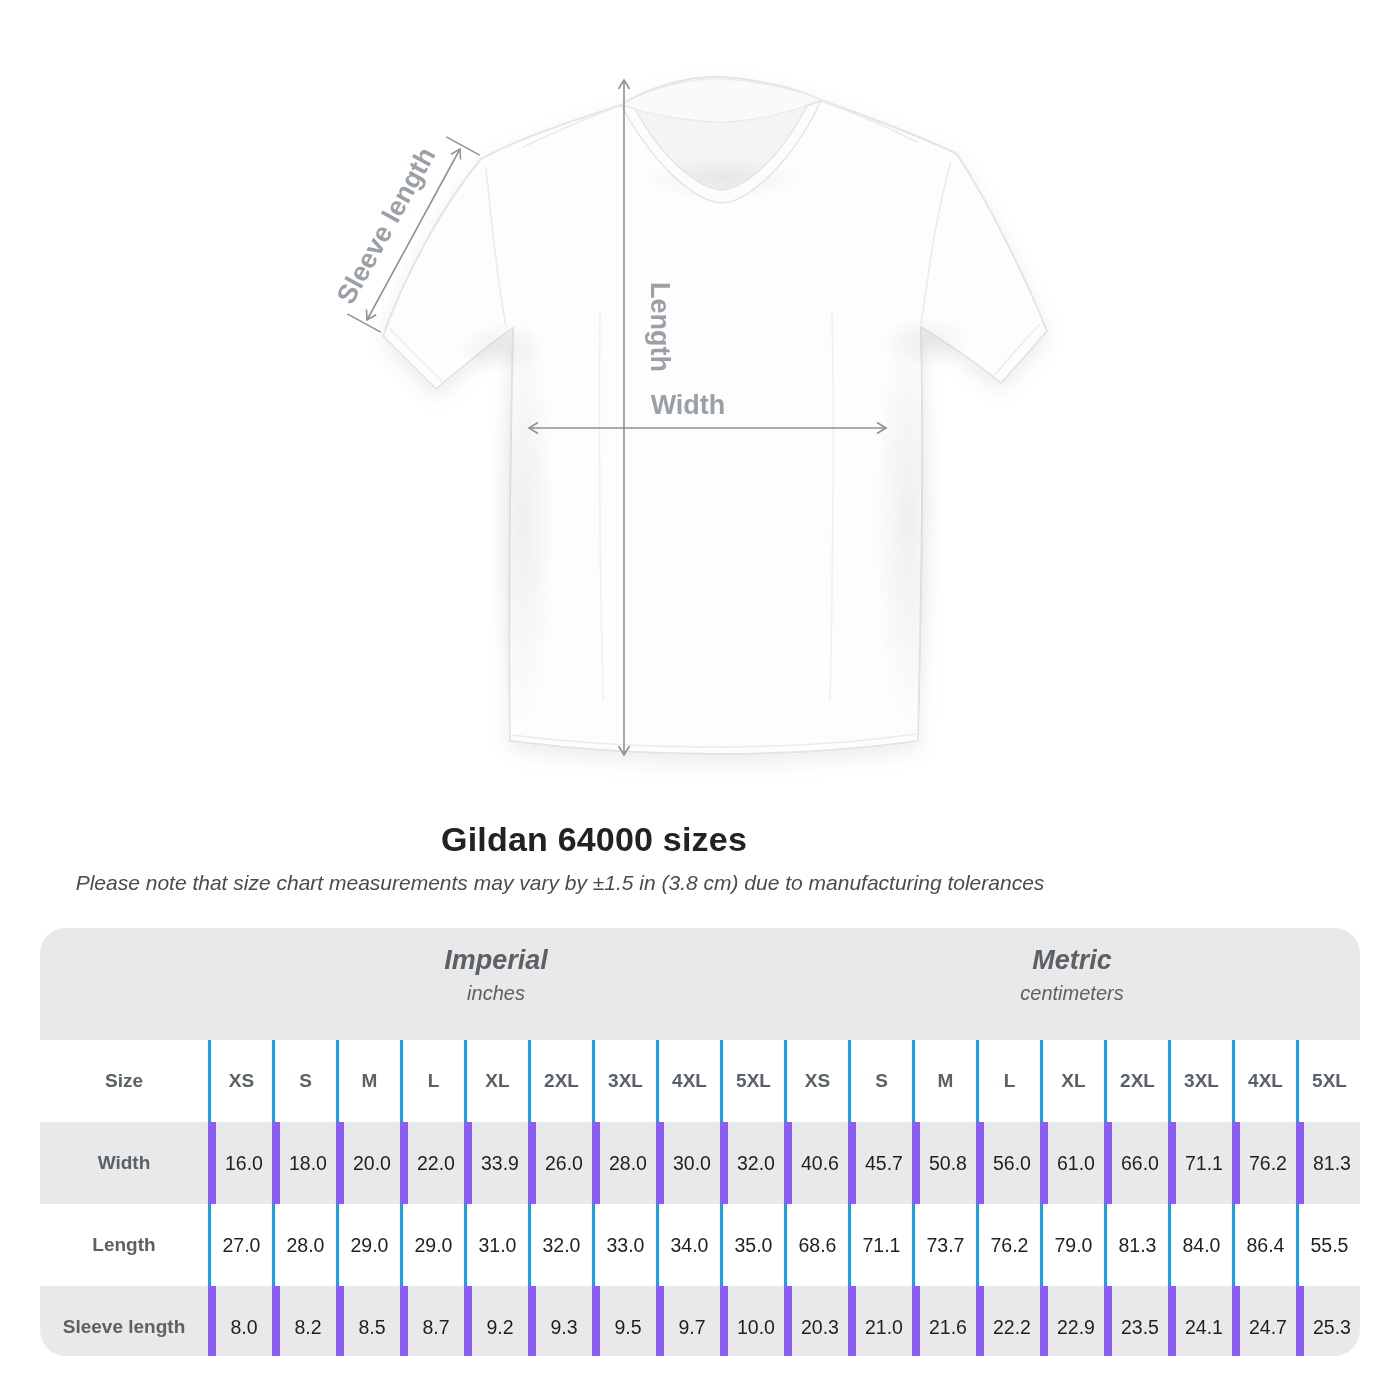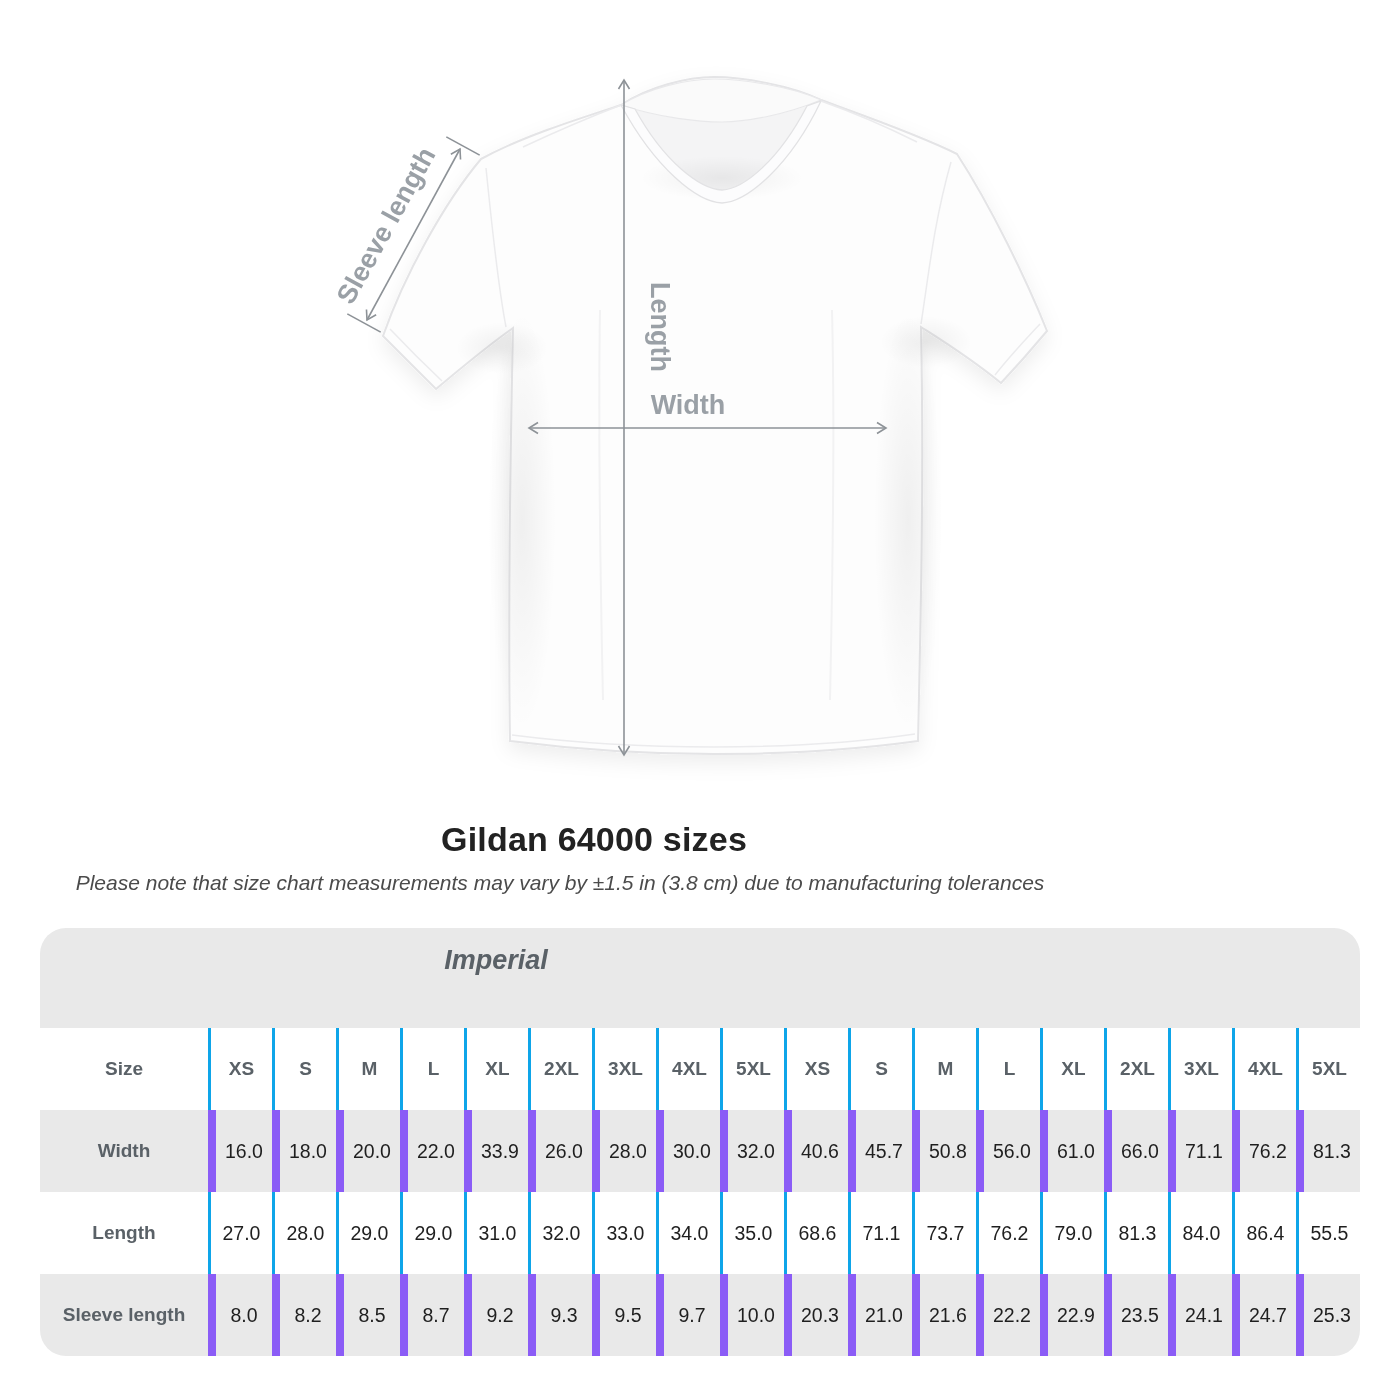--- a/index.html
+++ b/index.html
@@ -5,21 +5,21 @@
   html,body{margin:0;padding:0;background:#fff;}
   .page{position:relative;width:1400px;height:1400px;background:#ffffff;overflow:hidden;
         font-family:"Liberation Sans",sans-serif;}
   .shirt-figure{position:absolute;left:0;top:0;}
   .title{position:absolute;top:820px;left:0;width:1188px;text-align:center;
          font-size:34px;font-weight:700;color:#222222;letter-spacing:.2px;}
   .subtitle{position:absolute;top:871px;left:0;width:1120px;text-align:center;
             font-size:21px;font-style:italic;color:#4b4b4b;}
   .size-table{position:absolute;left:40px;top:928px;width:1320px;height:428px;
               border-radius:26px;overflow:hidden;background:#ffffff;}
-  .group-header{position:relative;height:100px;background:#e9e9e9;}
+  .group-header{position:relative;height:112px;background:#e9e9e9;}
   .group{position:absolute;top:0;height:100px;text-align:center;}
   .group-imperial{left:168px;width:576px;}
   .group-metric{left:744px;width:576px;}
   .g-name{margin-top:17px;font-size:27px;font-weight:700;font-style:italic;color:#5a6167;}
   .g-unit{margin-top:6px;font-size:20px;font-style:italic;color:#5a6167;}
   .size-grid{display:grid;grid-template-columns:168px repeat(18,64px);grid-auto-rows:82px;text-align:center;}
   .cell{display:flex;align-items:center;justify-content:center;background:#ffffff;
         font-size:19.5px;color:#1f1f1f;white-space:nowrap;}
   .cell.gray{background:#e9e9e9;}
   .cell.hd{font-weight:700;color:#5a6167;font-size:19px;}
@@ -112,20 +112,25 @@
     </g>
   </svg>
 
   <div class="title">Gildan 64000 sizes</div>
   <div class="subtitle">Please note that size chart measurements may vary by ±1.5 in (3.8 cm) due to manufacturing tolerances</div>
 
   <div class="size-table">
     <div class="group-header">
       <div class="group group-imperial">
         <div class="g-name">Imperial</div>
+        <div class="g-unit">inches</div>
+      </div>
+      <div class="group group-metric">
+        <div class="g-name">Metric</div>
+        <div class="g-unit">centimeters</div>
       </div>
     </div>
     <div class="size-grid" id="size-grid">
         <div class="cell hd">Size</div>
         <div class="cell hd sepg">XS</div>
         <div class="cell hd sepg">S</div>
         <div class="cell hd sepg">M</div>
         <div class="cell hd sepg">L</div>
         <div class="cell hd sepg">XL</div>
         <div class="cell hd sepg">2XL</div>

